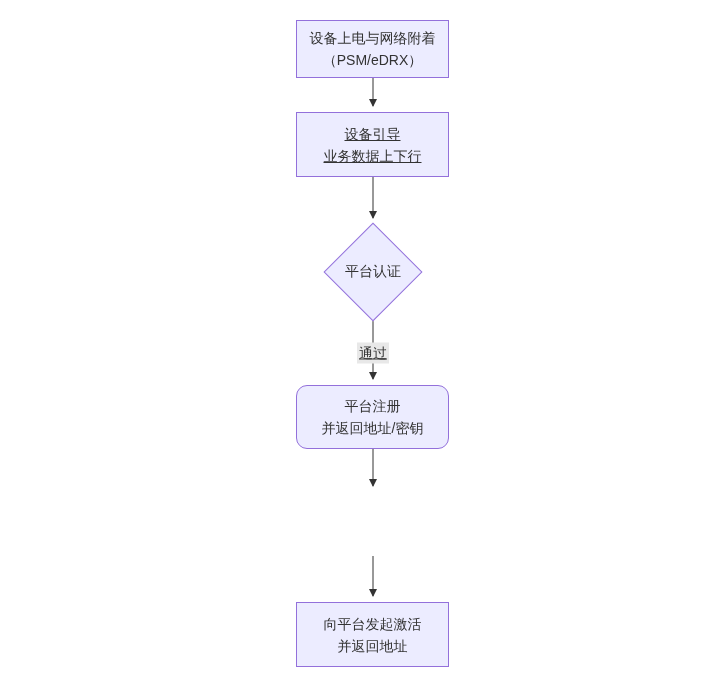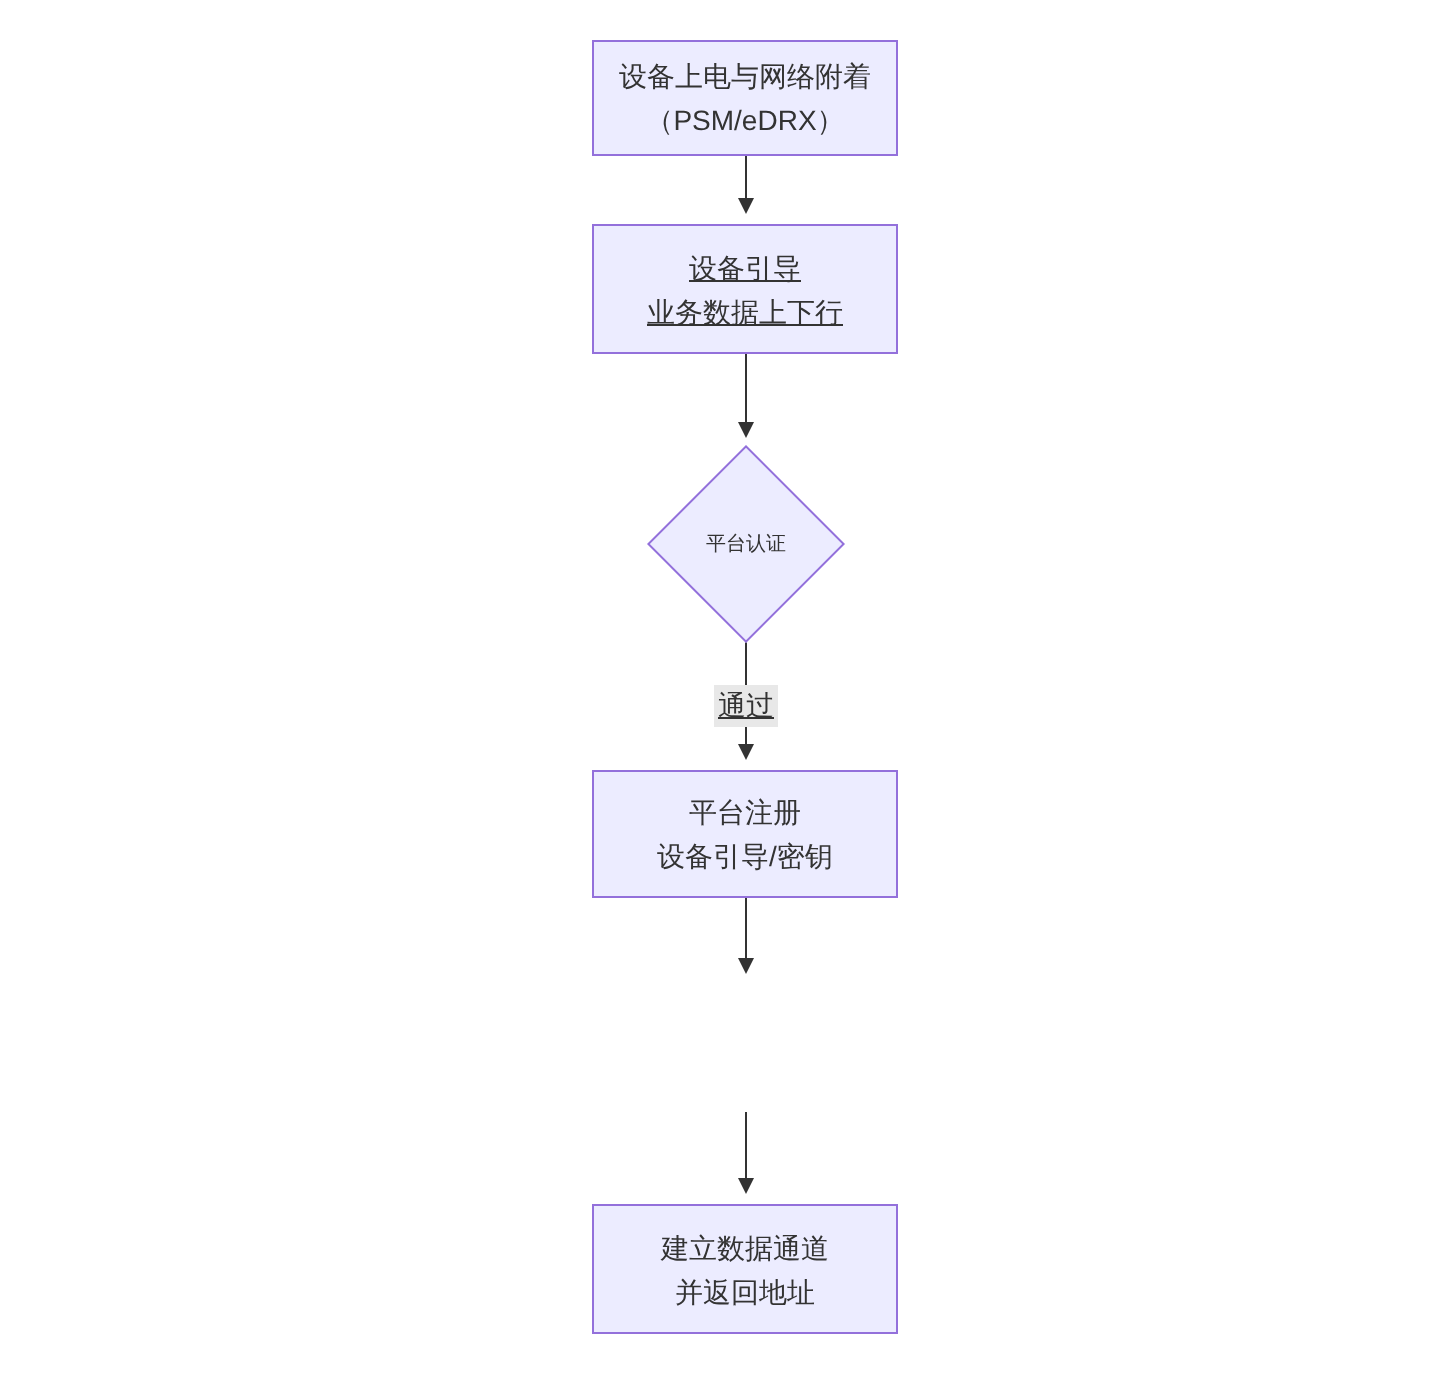--- a/index.html
+++ b/index.html
@@ -32,21 +32,21 @@
     align-items: center;
     justify-content: center;
     font-size: 14px;
     line-height: 22px;
     text-align: center;
   }
   .node span { display: block; }
   
   .n-attach   { left: 296px; top:  20px; width: 153px; height: 58px; }
   .n-bootstrap{ left: 296px; top: 112px; width: 153px; height: 65px; text-decoration: underline; }
-  .n-register { left: 296px; top: 385px; width: 153px; height: 64px; }
+  .n-register { left: 296px; top: 385px; width: 153px; height: 64px; border-radius: 11px; }
   .n-channel  { left: 296px; top: 492px; width: 153px; height: 64px; }
   .n-business { left: 296px; top: 602px; width: 153px; height: 65px; }
   
   .diamond-shape {
     position: absolute;
     left: 338px;
     top: 237px;
     width: 70px;
     height: 70px;
     box-sizing: border-box;
@@ -57,21 +57,21 @@
   .diamond-label {
     position: absolute;
     left: 323px;
     top: 258px;
     width: 100px;
     height: 28px;
     display: flex;
     align-items: center;
     justify-content: center;
     color: #333333;
-    font-size: 10px;
+    font-size: 14px;
   }
   .edge-label {
     position: absolute;
     left: 373px;
     top: 353px;
     transform: translate(-50%, -50%);
     background: #e8e8e8;
     color: #333333;
     font-size: 14px;
     line-height: 19px;
@@ -108,22 +108,22 @@
     <span>业务数据上下行</span>
   </div>
 
   <div class="diamond-shape"></div>
   <div class="diamond-label">平台认证</div>
 
   <div class="edge-label">通过</div>
 
   <div class="node n-register">
     <span>平台注册</span>
-    <span>设备引导/密钥</span>
+    <span>并返回地址/密钥</span>
   </div>
 
 
   <div class="node n-business">
-    <span>建立数据通道</span>
+    <span>向平台发起激活</span>
     <span>并返回地址</span>
   </div>
 
 </div>
 
 </body></html>

